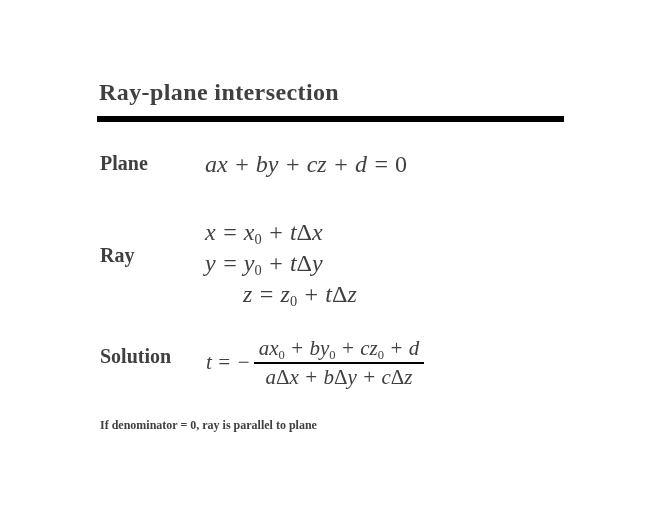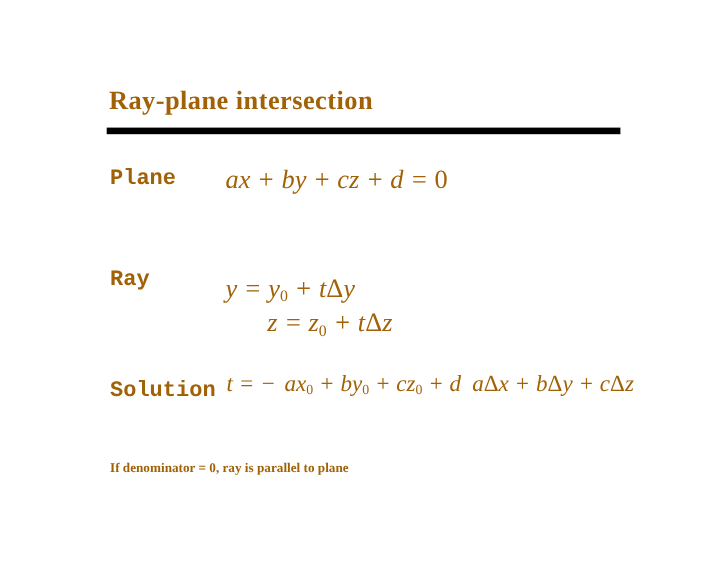--- a/index.html
+++ b/index.html
@@ -1,21 +1,21 @@
 <!DOCTYPE html>
 <html><head>
 <meta charset="utf-8">
 <style>
   html, body { margin: 0; padding: 0; background: #ffffff; }
   .slide {
     position: relative;
     width: 660px;
     height: 510px;
     background: #ffffff;
-    color: #a16207;
+    color: #404040;
     font-family: "Liberation Serif", "DejaVu Serif", serif;
     overflow: hidden;
   }
   .title {
     position: absolute;
     left: 99px;
     top: 79px;
     font-size: 24px;
     font-weight: bold;
     letter-spacing: 0.4px;
@@ -29,21 +29,20 @@
     height: 6px;
     background: #000000;
   }
   .label {
     position: absolute;
     left: 100px;
     font-size: 20px;
     font-weight: bold;
     line-height: 1.2;
     white-space: nowrap;
-    font-family: Liberation Mono, monospace;
   }
   .eq {
     position: absolute;
     left: 205px;
     font-size: 24px;
     font-style: italic;
     line-height: 1.2;
     white-space: nowrap;
   }
   .eq .up, .sol .up { font-style: normal; }
@@ -64,21 +63,21 @@
     position: absolute;
     left: 206px;
     top: 336px;
     display: flex;
     align-items: center;
     font-size: 21px;
     font-style: italic;
     white-space: nowrap;
   }
   .sol .lhs { margin-right: 3px; line-height: 1.18; }
-  .frac { display: inline-flex; flex-direction: row; align-items: center; }
+  .frac { display: inline-flex; flex-direction: column; align-items: center; }
   .num, .den { padding: 0 5px; line-height: 1.18; }
   .frac-bar {
     align-self: stretch;
     height: 2px;
     background: #000000;
     margin: 1px 0;
   }
   .footer {
     position: absolute;
     left: 100px;
@@ -95,20 +94,21 @@
 <div class="slide">
 
   <div class="title">Ray-plane intersection</div>
   <div class="rule"></div>
 
   <div class="label plane-label">Plane</div>
   <div class="eq plane-eq"><span>ax + by + cz + d = </span><span class="up">0</span></div>
 
   <div class="label ray-label">Ray</div>
 
+  <div class="eq ray-eq-x"><span>x = x</span><sub class="s0">0</sub><span> + t</span><span class="up">Δ</span><span>x</span></div>
 
   <div class="eq ray-eq-y"><span>y = y</span><sub class="s0">0</sub><span> + t</span><span class="up">Δ</span><span>y</span></div>
 
   <div class="eq ray-eq-z"><span>z = z</span><sub class="s0">0</sub><span> + t</span><span class="up">Δ</span><span>z</span></div>
 
   <div class="label solution-label">Solution</div>
 
   <div class="sol">
     <span class="lhs">t = −</span>
       <span class="frac">

